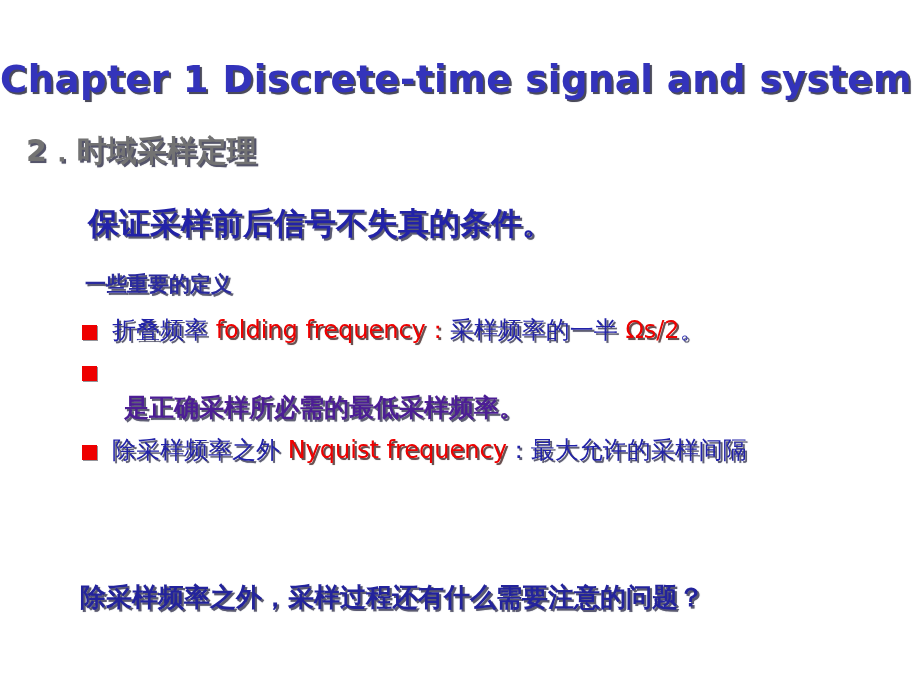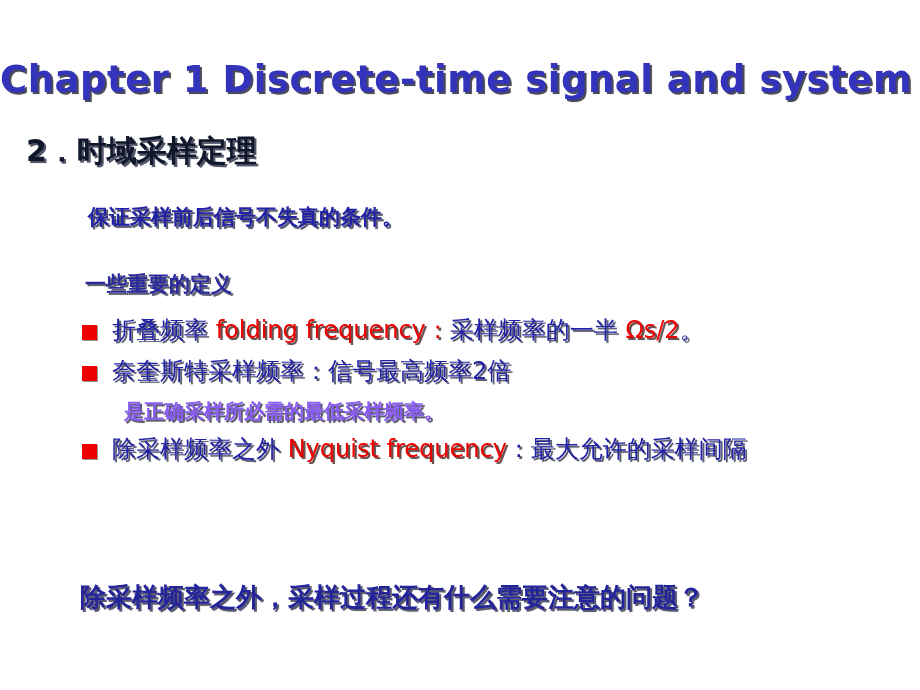--- a/index.html
+++ b/index.html
@@ -37,31 +37,31 @@
     white-space: nowrap;
   }
 
   
   .section-heading {
     position: absolute;
     left: 26px;
     top: 131px;
     font-size: 30px;
     font-weight: bold;
-    color: #0f172a;
+    color: #737373;
     text-shadow: 2px 2px 0 #55556a, 2px 2px 1px rgba(40,40,60,0.5);
     white-space: nowrap;
   }
 
   
   .statement {
     position: absolute;
     left: 88px;
     top: 203px;
-    font-size: 21px;
+    font-size: 31px;
     font-weight: bold;
     color: #2222a8;
     text-shadow: 2px 2px 0 #5a5a70, 2px 2px 1px rgba(40,40,60,0.5);
     white-space: nowrap;
   }
 
   
   .subheader {
     position: absolute;
     left: 85px;
@@ -117,24 +117,24 @@
     position: relative;
     display: flex;
     margin-bottom: 12px;
     white-space: nowrap;
   }
   .cont-spacer {
     width: 30px;
     flex: 0 0 auto;
   }
   .cont-text {
-    font-size: 20px;
+    font-size: 25px;
     font-weight: bold;
     line-height: 1.22;
-    color: #8b5cf6;
+    color: #4c1d95;
     text-shadow: 2px 2px 0 #5e5e74, 2px 2px 1px rgba(40,40,60,0.45);
     padding-left: 12px;
   }
 
   
   .closing {
     position: absolute;
     left: 80px;
     top: 580px;
     font-size: 26px;
@@ -161,23 +161,20 @@
 
     <div class="bullet-row">
       <span class="bullet-marker"></span>
       <span class="bullet-text">
         <span class="blue">折叠频率 </span><span class="red">folding frequency：</span><span class="blue">采样频率的一半 </span><span class="red">Ωs/2</span><span class="blue">。</span>
       </span>
     </div>
 
     <div class="bullet-row">
       <span class="bullet-marker"></span>
-      <span class="bullet-text">
-        <span class="blue">奈奎斯特采样频率：信号最高频率2倍</span>
-      </span>
     </div>
 
     <div class="cont-row">
       <span class="cont-spacer"></span>
       <span class="cont-text">是正确采样所必需的最低采样频率。</span>
     </div>
 
     <div class="bullet-row">
       <span class="bullet-marker"></span>
       <span class="bullet-text">

